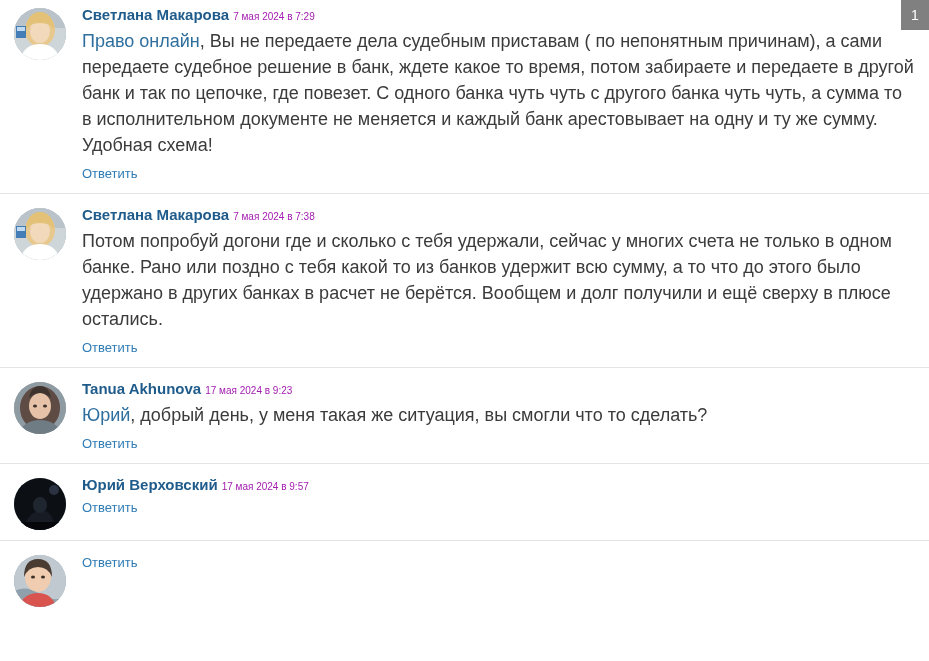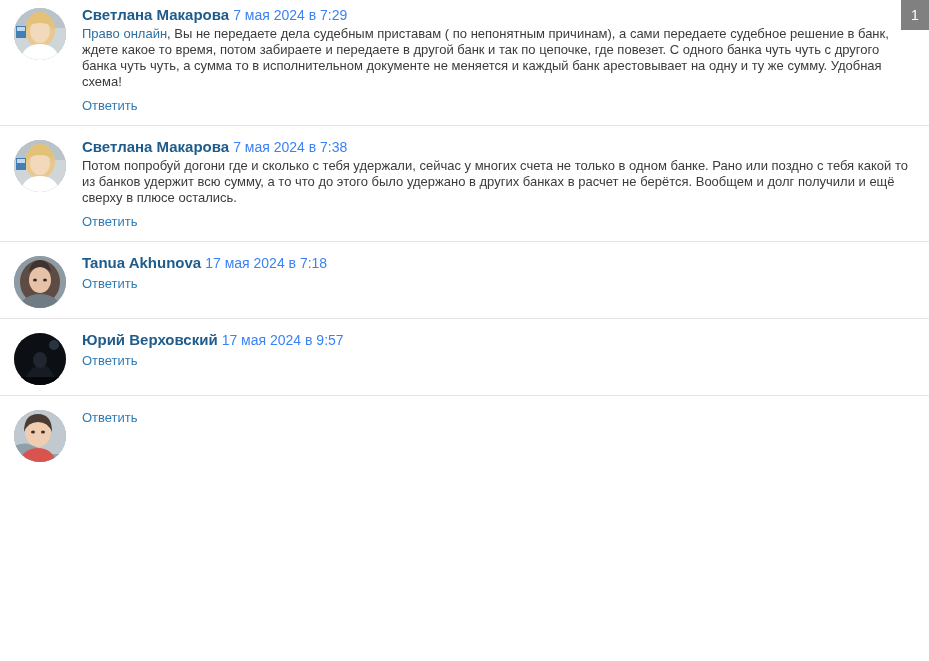--- a/index.html
+++ b/index.html
@@ -54,28 +54,28 @@
     line-height: 18px;
     margin-bottom: 2px;
     white-space: nowrap;
   }
   .author {
     color: #1f5c8b;
     font-weight: bold;
     font-size: 15px;
   }
   .date {
-    color: #3b82f6;
-    font-size: 14px;
+    color: #a21caf;
+    font-size: 10px;
     margin-left: 4px;
   }
   .text {
     color: #3b3b3b;
-    font-size: 13px;
-    line-height: 16px;
+    font-size: 18px;
+    line-height: 26px;
     margin: 2px 0 6px 0;
   }
   .text .mention {
     color: #2e6f9e;
   }
   .reply {
     color: #2e7bb5;
     font-size: 13px;
     line-height: 18px;
     cursor: pointer;
@@ -142,21 +142,21 @@
             <rect width="52" height="52" fill="#8e9ba3"></rect>
             <ellipse cx="26" cy="26" rx="20" ry="22" fill="#5d4b44"></ellipse>
             <ellipse cx="26" cy="24" rx="11" ry="13" fill="#e6c3a8"></ellipse>
             <path d="M15 16 q11 -10 22 0 q-2 -12 -11 -12 q-9 0 -11 12z" fill="#3e332e"></path>
             <path d="M4 52 q6 -14 22 -14 q16 0 22 14z" fill="#6f7c84"></path>
             <ellipse cx="21" cy="24" rx="2" ry="1.6" fill="#3a2e28"></ellipse>
             <ellipse cx="31" cy="24" rx="2" ry="1.6" fill="#3a2e28"></ellipse>
           </svg>
         </div>
       </div>
-      <div class="body"><div class="meta"><span class="author">Tanua Akhunova</span><span class="date">17 мая 2024 в 7:18</span></div><a class="reply">Ответить</a></div>
+      <div class="body"><div class="meta"><span class="author">Tanua Akhunova</span><span class="date">17 мая 2024 в 9:23</span></div><div class="text"><span class="mention">Юрий</span><span>, добрый день, у меня такая же ситуация, вы смогли что то сделать?</span></div><a class="reply">Ответить</a></div>
     </div>
     <div class="comment">
       <div class="avatar-wrap">
         <div class="avatar">
           <svg width="52" height="52" viewBox="0 0 52 52">
             <rect width="52" height="52" fill="#0c0f14"></rect>
             <circle cx="40" cy="12" r="5" fill="#2b3342"></circle>
             <path d="M8 52 q8 -20 20 -20 q10 0 14 20z" fill="#161b24"></path>
             <ellipse cx="26" cy="27" rx="7" ry="8" fill="#20262f"></ellipse>
             <rect x="0" y="44" width="52" height="8" fill="#05070a"></rect>

